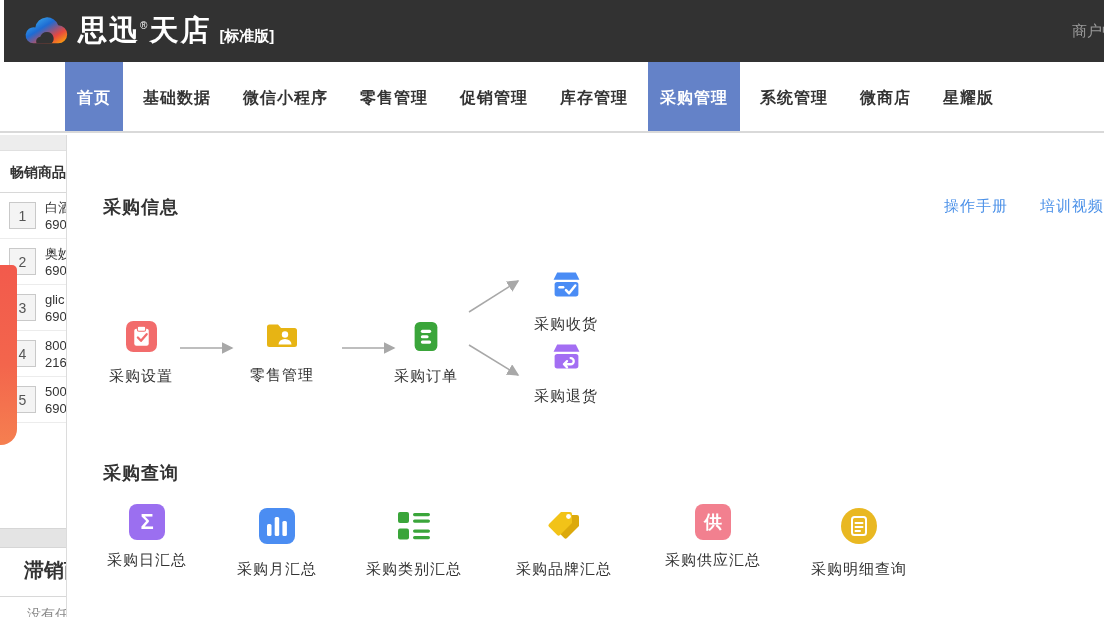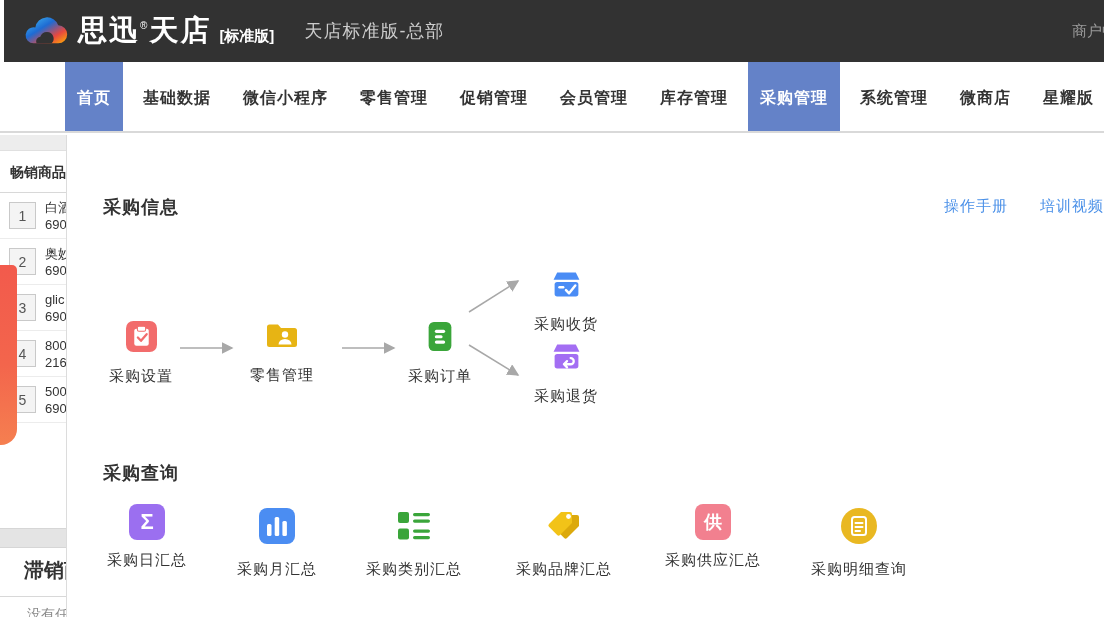--- a/index.html
+++ b/index.html
@@ -86,31 +86,29 @@
           <stop offset="0.4" stop-color="#1e6bd3"></stop>
         <stop offset="0.72" stop-color="#e8483f"></stop>
           <stop offset="1" stop-color="#ffb400"></stop>
       </linearGradient>
     </defs>
     <path d="M38 31H12a8.5 8.5 0 1 1 1.8-16.8A12.5 12.5 0 0 1 38 12a8 8 0 0 1 0 19z" fill="url(#cg)"></path>
     <path d="M31 31a7 7 0 0 0-5-12 7.5 7.5 0 0 0-7 5 5 5 0 0 0-4 7z" fill="#323232"></path>
   </svg>
   <div class="logo-text"><span>思迅</span><sup>®</sup><span>天店</span></div>
   <div class="edition">[标准版]</div>
-  <div class="window-title">天店标准版-总部</div>
   <div class="account">商户中心</div>
 </div>
 
 <div class="nav">
   <div class="tab active">首页</div>
   <div class="tab">基础数据</div>
   <div class="tab">微信小程序</div>
   <div class="tab">零售管理</div>
   <div class="tab">促销管理</div>
-  <div class="tab">会员管理</div>
   <div class="tab">库存管理</div>
   <div class="tab active">采购管理</div>
   <div class="tab">系统管理</div>
   <div class="tab">微商店</div>
   <div class="tab">星耀版</div>
 </div>
 
 <div class="sidebar">
   <div class="side-gray-top"></div>
   <div class="side-title">畅销商品</div>
@@ -176,21 +174,21 @@
 
     <div class="fnode" style="left:166px; top:66px;">
       <svg class="ficon" width="34" height="30" viewBox="0 0 34 28">
         <path d="M2 5 a2.5 2.5 0 0 1 2.5 -2.5 h8.5 l3 3.5 h13.5 A2.5 2.5 0 0 1 32 8.5 v14 a2.5 2.5 0 0 1 -2.5 2.5 h-25 A2.5 2.5 0 0 1 2 22.5 z" fill="#e7b414"></path>
         <circle cx="20" cy="12.5" r="3.2" fill="#fff"></circle>
         <path d="M13.5 22.5 a6.5 5.5 0 0 1 13 0 z" fill="#fff"></path>
       </svg>
       <div class="flabel">零售管理</div>
     </div>
 
-    <div class="fnode" style="left:324px; top:66px;">
+    <div class="fnode" style="left:310px; top:66px;">
       <svg class="ficon" width="28" height="31" viewBox="0 0 26 30">
         <rect x="2" y="1" width="22" height="28" rx="5" fill="#3aa53a"></rect>
         <rect x="8" y="8.5" width="10" height="3" rx="1.5" fill="#fff"></rect>
         <rect x="8" y="13.7" width="7.5" height="3" rx="1.5" fill="#fff"></rect>
         <rect x="8" y="18.9" width="10" height="3" rx="1.5" fill="#fff"></rect>
       </svg>
       <div class="flabel">采购订单</div>
     </div>
 
     <div class="fnode" style="left:450px; top:14px;text-align:center;">

